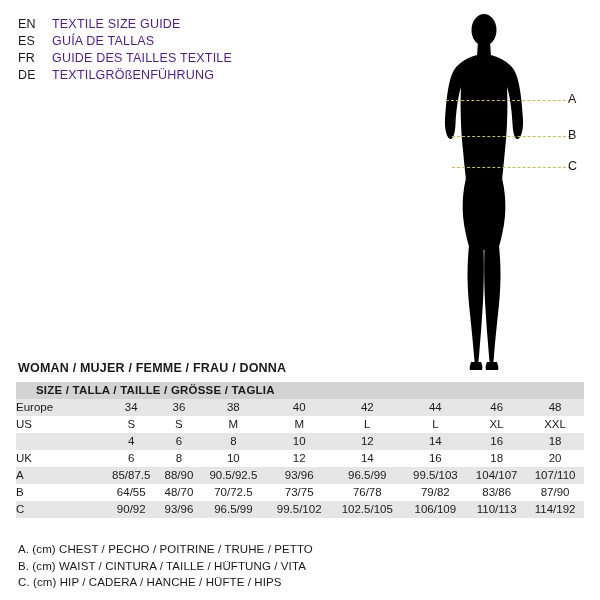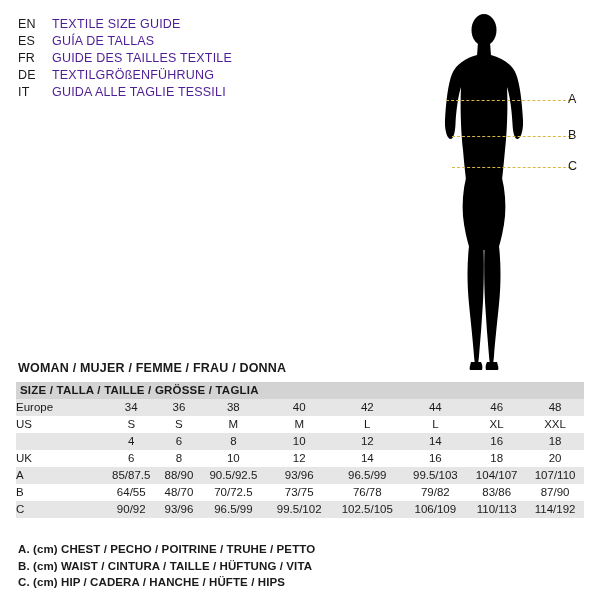--- a/index.html
+++ b/index.html
@@ -91,42 +91,42 @@
     padding: 0;
     height: 17px;
     line-height: 17px;
     font-weight: normal;
     color: #1a1a1a;
   }
   .row-head td {
     background: #d3d3d3;
     font-weight: bold;
     text-align: left;
-    padding-left: 4px;
+    padding-left: 20px;
     letter-spacing: 0.2px;
   }
   .row-alt td { background: #e6e6e6; }
   .row-plain td { background: #ffffff; }
   .col-label {
     text-align: left;
     padding-left: 4px;
     width: 88px;
   }
   .cell { text-align: center; }
 
   
   .notes {
     position: absolute;
     left: 18px;
     top: 541px;
     font-size: 11.5px;
     line-height: 16.5px;
     letter-spacing: 0.1px;
   }
-  .notes div { font-weight: bold; color: #1a1a1a; }
+  .notes div { font-weight: normal; color: #1a1a1a; }
 </style>
 </head>
 <body>
 
 <div class="page">
 
   <div class="lang-block">
     <div class="lang-row">
       <span class="lang-code">EN</span>
       <span class="lang-text">TEXTILE SIZE GUIDE</span>
@@ -136,24 +136,20 @@
       <span class="lang-text">GUÍA DE TALLAS</span>
     </div>
     <div class="lang-row">
       <span class="lang-code">FR</span>
       <span class="lang-text">GUIDE DES TAILLES TEXTILE</span>
     </div>
     <div class="lang-row">
       <span class="lang-code">DE</span>
       <span class="lang-text">TEXTILGRÖßENFÜHRUNG</span>
     </div>
-    <div class="lang-row">
-      <span class="lang-code">IT</span>
-      <span class="lang-text">GUIDA ALLE TAGLIE TESSILI</span>
-    </div>
   </div>
 
   <div class="figure-area">
     <svg class="figure-svg" width="175" height="375" viewBox="0 0 175 375">
       <g fill="#000000">
 
         <ellipse cx="64" cy="22" rx="12.5" ry="16"></ellipse>
 
         <path d="M58,34 L70,34 L71,48 L57,48 Z"></path>
 

